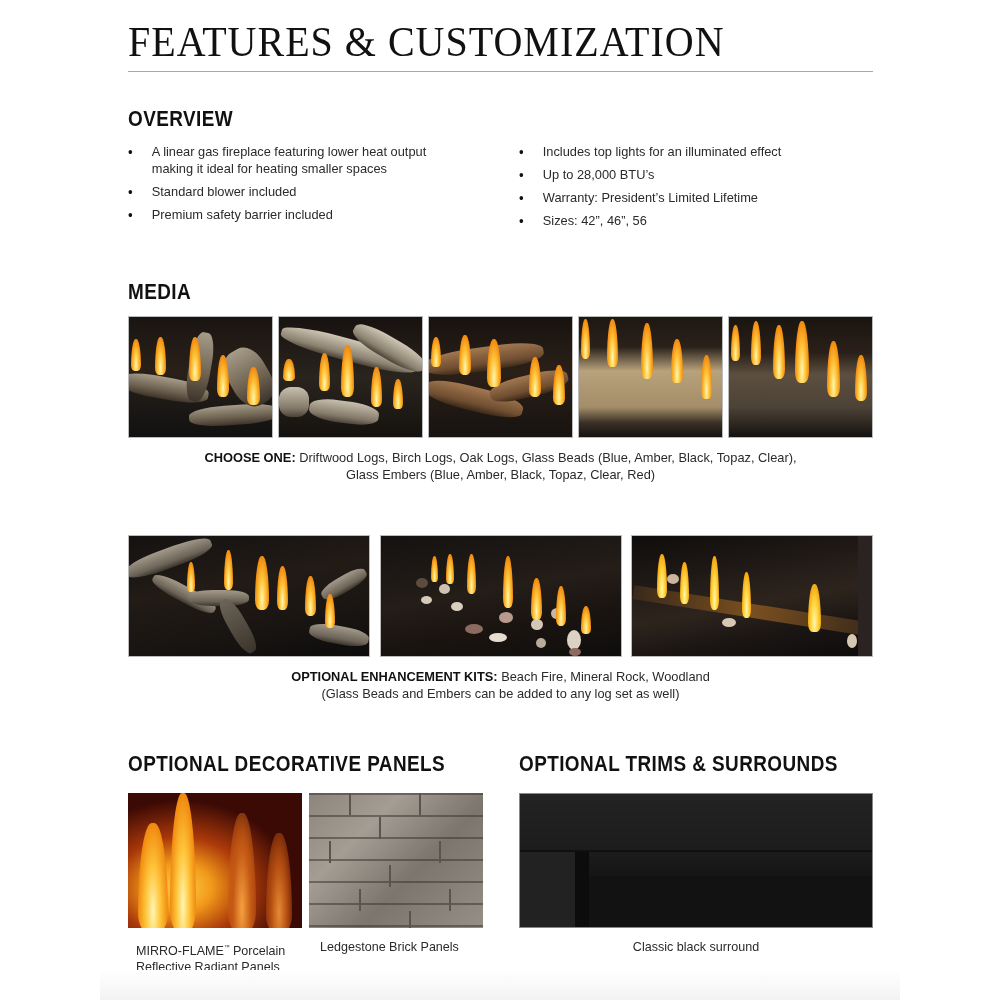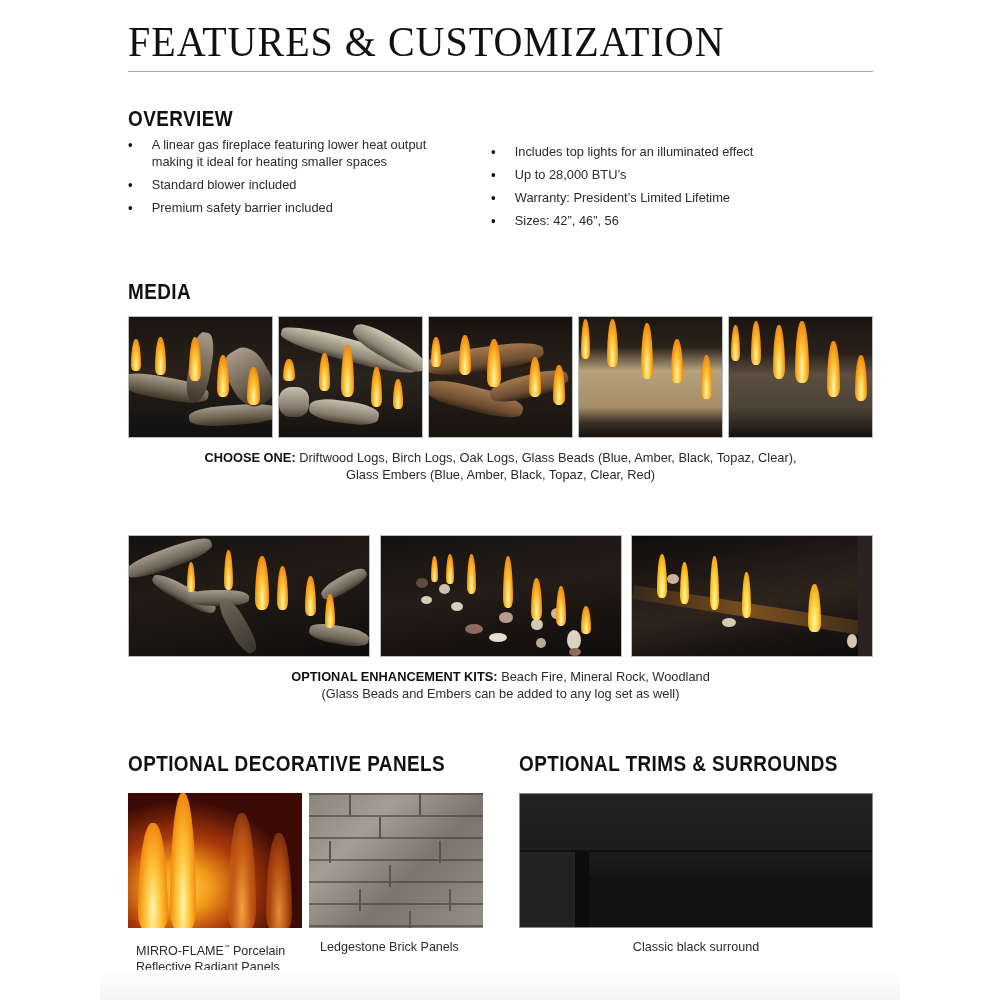--- a/index.html
+++ b/index.html
@@ -33,26 +33,26 @@
   .rock { position:absolute; border-radius:50%; }
   .bottom-fade { left:100px; top:970px; width:800px; height:30px; background:linear-gradient(180deg,#fff,#f3f3f3); }
 </style>
 </head>
 <body>
 
 <h1 class="abs title">FEATURES &amp; CUSTOMIZATION</h1>
 <div class="abs rule"></div>
 
 <h2 class="abs h2" style="left:128px;top:106px;">OVERVIEW</h2>
-<ul class="abs bul" style="left:128px;top:137px;width:350px;">
+<ul class="abs bul" style="left:128px;top:144px;width:350px;">
   <li style="width:330px;">A linear gas fireplace featuring lower heat output making it ideal for heating smaller spaces</li>
   <li>Standard blower included</li>
   <li>Premium safety barrier included</li>
 </ul>
-<ul class="abs bul" style="left:491px;top:144px;width:360px;">
+<ul class="abs bul" style="left:519px;top:144px;width:360px;">
   <li>Includes top lights for an illuminated effect</li>
   <li>Up to 28,000 BTU’s</li>
   <li>Warranty: President’s Limited Lifetime</li>
   <li>Sizes: 42”, 46”, 56</li>
 </ul>
 
 <h2 class="abs h2" style="left:128px;top:279px;">MEDIA</h2>
 
 <div class="thumb" style="left:128px;top:316px;width:145px;height:122px;background:linear-gradient(180deg,#1a1512 0%,#2a2019 45%,#1b1815 75%,#111 100%);">
   <div class="log" style="left:-10px;top:60px;width:90px;height:22px;transform:rotate(10deg);"></div>

